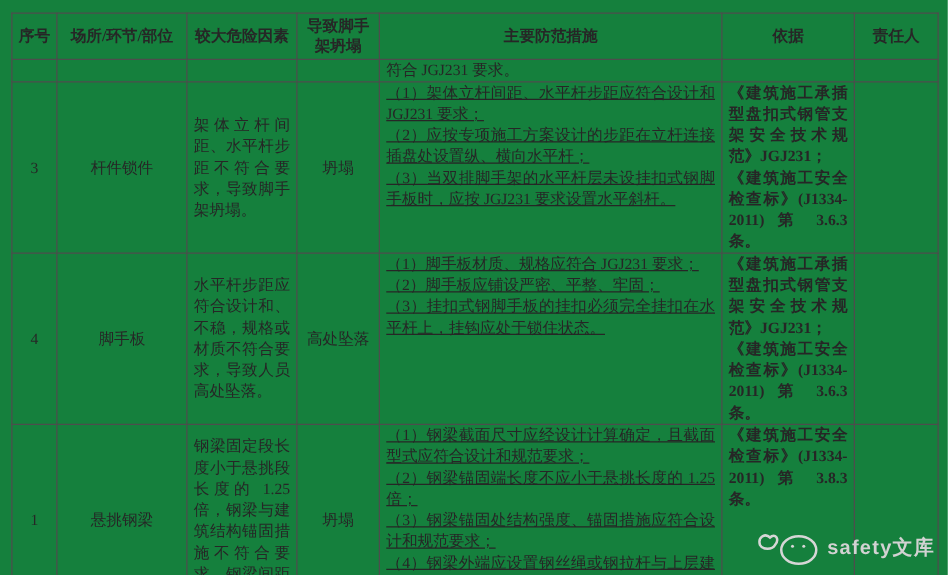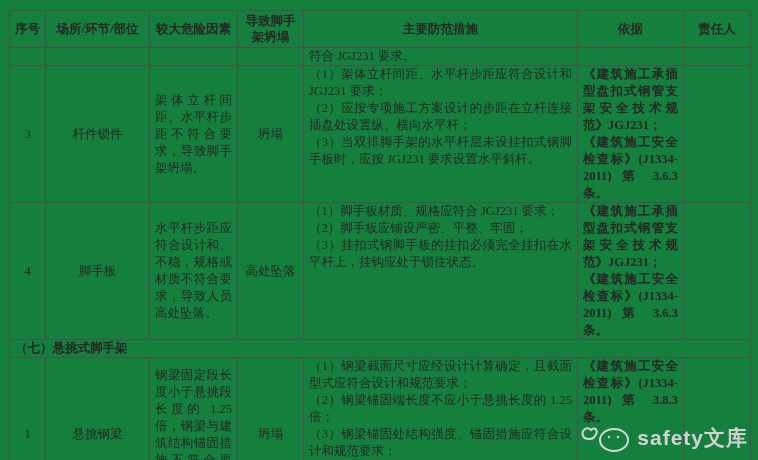--- a/index.html
+++ b/index.html
@@ -31,33 +31,33 @@
     line-height:16px;padding:1px 2px;
   }
   tr.h-head{height:37px;}
   tr.h-cont{height:17px;}
   tr.h-r3{height:117px;}
   tr.h-r4{height:116px;}
   tr.h-sec{height:18px;}
   tr.h-r1{height:134px;}
   .center{text-align:center;vertical-align:middle;}
   .haz{text-align:justify;vertical-align:middle;padding:0 7px;}
-  .meas{text-align:justify;vertical-align:top;padding:1px 6px;white-space:pre-line;}
+  .meas{text-align:justify;vertical-align:top;padding:1px 6px;white-space:pre-line;text-decoration:underline;}
   .basis{text-align:justify;vertical-align:top;padding:1px 4px;white-space:pre-line;font-weight:bold;}
   .cont-meas{text-align:left;vertical-align:middle;padding:0 6px;}
   .section-cell{
     font-weight:bold;text-align:left;vertical-align:middle;
     padding:0 0 0 46px;
   }
   .watermark{
     position:absolute;right:10px;bottom:6px;
     display:flex;align-items:center;gap:6px;
     color:#d2d2d2;
     font-family:"Liberation Sans","DejaVu Sans",sans-serif;
-    font-size:21px;font-weight:bold;letter-spacing:1px;
+    font-size:16px;font-weight:bold;letter-spacing:1px;
     user-select:none;
   }
   .watermark svg{display:block;}
 </style>
 </head>
 <body>
 
 <div class="page">
 
   <table class="risk">
@@ -111,23 +111,20 @@
       <td class="haz">水平杆步距应符合设计和、不稳，规格或材质不符合要求，导致人员高处坠落。</td>
       <td class="center">高处坠落</td>
       <td class="meas">（1）脚手板材质、规格应符合 JGJ231 要求；
 （2）脚手板应铺设严密、平整、牢固；
 （3）挂扣式钢脚手板的挂扣必须完全挂扣在水平杆上，挂钩应处于锁住状态。</td>
       <td class="basis">《建筑施工承插型盘扣式钢管支架安全技术规范》JGJ231；
 《建筑施工安全检查标》(J1334-2011) 第 3.6.3 条。</td>
       <td class="center"></td>
     </tr>
 
-    <tr class="h-sec">
-      <td class="section-cell" colspan="7">（七）悬挑式脚手架</td>
-    </tr>
 
     <tr class="h-r1">
       <td class="center">1</td>
       <td class="center">悬挑钢梁</td>
       <td class="haz">钢梁固定段长度小于悬挑段长度的 1.25 倍，钢梁与建筑结构锚固措施不符合要求，钢梁间距未按悬挑架体</td>
       <td class="center">坍塌</td>
       <td class="meas">（1）钢梁截面尺寸应经设计计算确定，且截面型式应符合设计和规范要求；
 （2）钢梁锚固端长度不应小于悬挑长度的 1.25 倍；
 （3）钢梁锚固处结构强度、锚固措施应符合设计和规范要求；
 （4）钢梁外端应设置钢丝绳或钢拉杆与上层建筑结构拉结；

